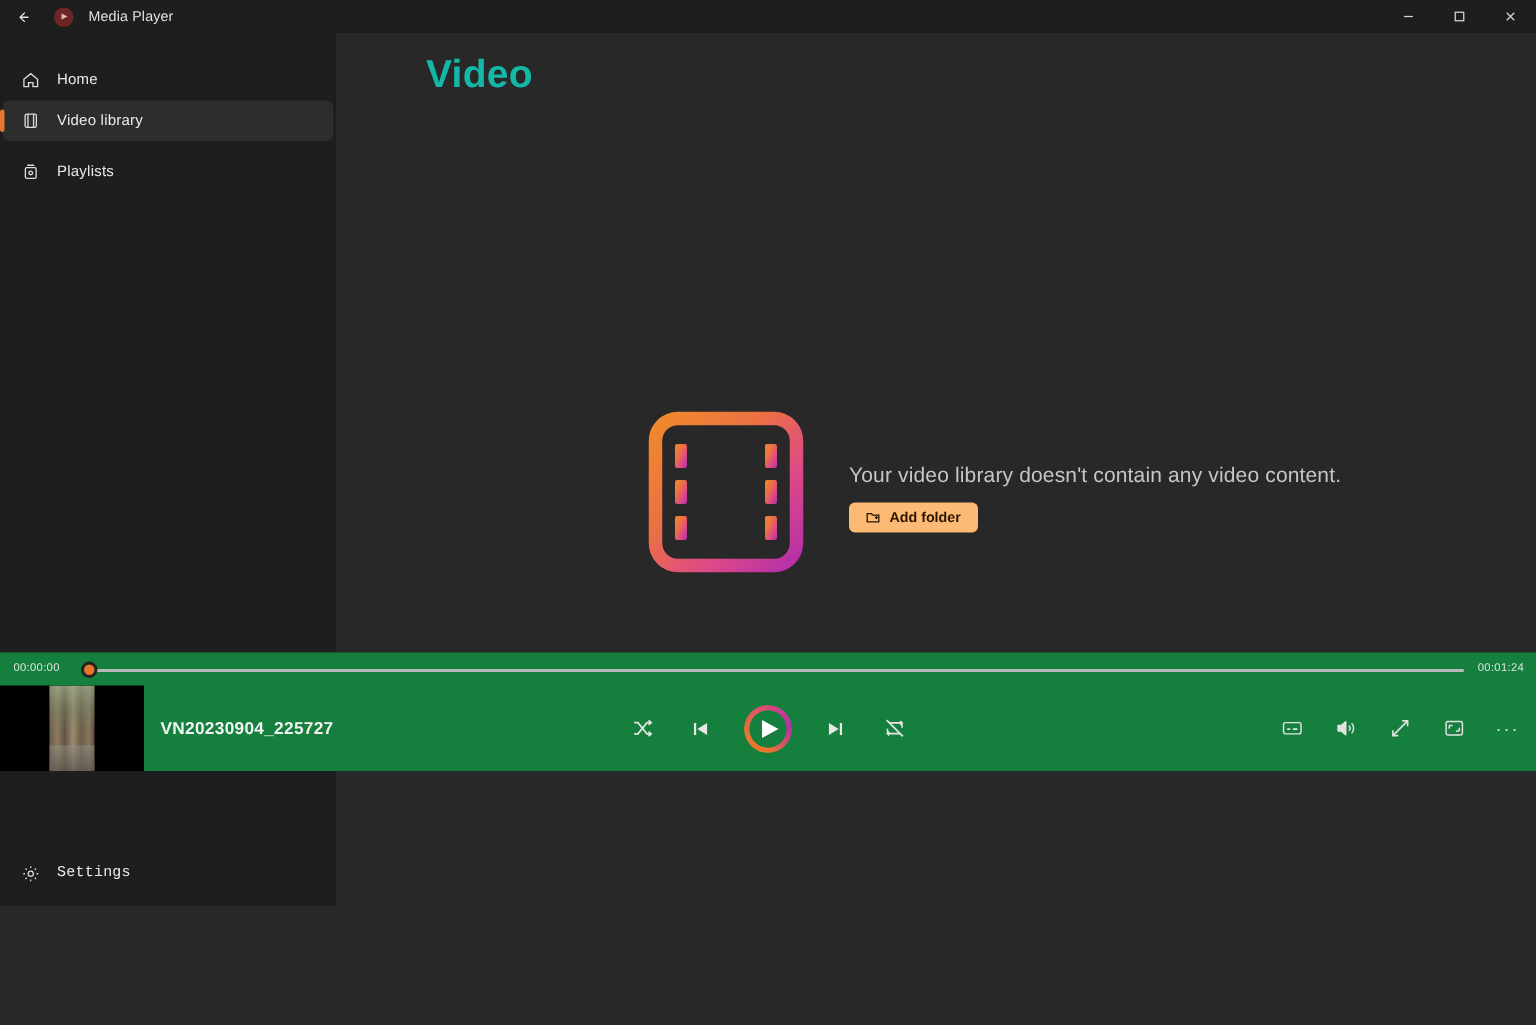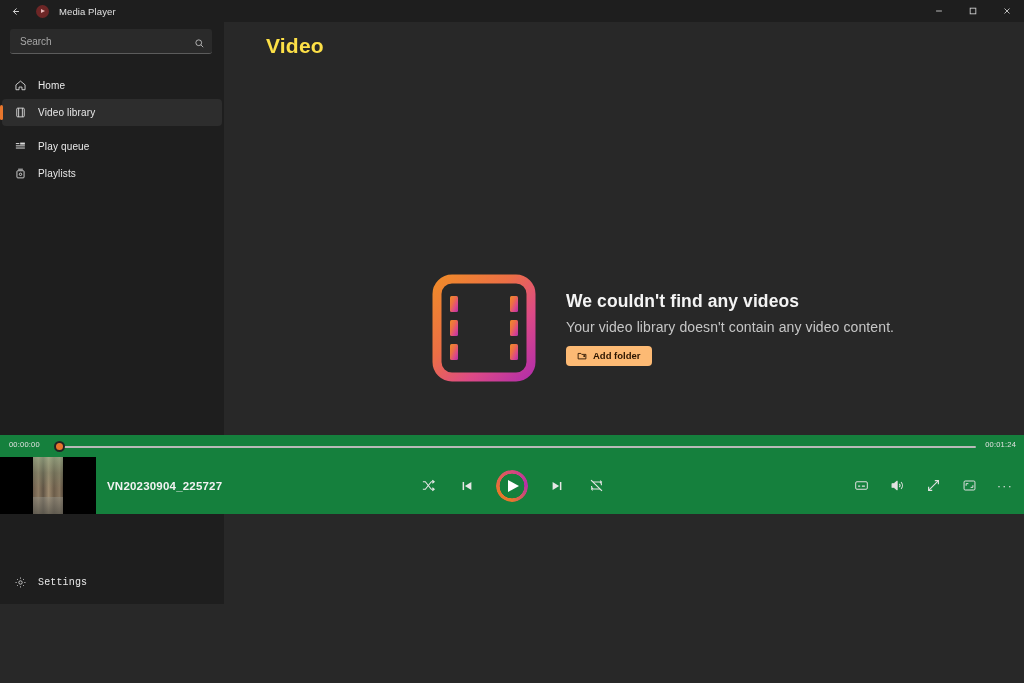--- a/index.html
+++ b/index.html
@@ -58,22 +58,22 @@
   }
   .navgap{ height:7px; }
   .settings{ position:absolute; left:0; bottom:8px; width:224px;font-family:Liberation Mono, monospace; }
 
   
   .main{
     position:absolute; left:224px; top:22px; width:800px; height:582px;
     background:#282828; overflow:hidden;
   }
   .page-title{
-    font-size:21px; font-weight:bold; color:#fde047;
-    margin:12px 0 0 42px; letter-spacing:.2px;
+    font-size:26px; font-weight:bold; color:#14b8a6;
+    margin:12px 0 0 60px; letter-spacing:.2px;
   }
   .empty{
     position:absolute; left:208px; top:252px; display:flex; align-items:center;
   }
   .film{ width:104px; height:108px; flex:none; }
   .empty-txt{ margin-left:30px; }
   .empty-h{ font-size:17.5px; font-weight:bold; color:#f4f4f4; letter-spacing:.1px; }
   .empty-p{ font-size:14px; color:#c6c6c6; margin-top:7px; letter-spacing:.1px; }
   .addbtn{
     margin-top:11px; height:20px; background:#fdba74; border:none; border-radius:4px;
@@ -168,29 +168,20 @@
     </div>
     <div class="wbtn close">
       <svg width="10" height="10" viewBox="0 0 12 12" stroke="currentColor" stroke-width="1">
           <path d="M3 3 L9 9 M9 3 L3 9"></path>
         </svg>
     </div>
   </div>
 
   <div class="sidebar">
 
-    <div class="searchwrap">
-      <input class="searchbox" type="text" placeholder="Search" style="">
-      <span class="search-icon">
-        <svg width="11" height="11" viewBox="0 0 16 16" fill="none" stroke="currentColor" stroke-width="1.15">
-          <circle cx="6.9" cy="6.9" r="4.2"></circle>
-            <path d="M10.1 10.1 L13.4 13.4"></path>
-        </svg>
-      </span>
-    </div>
 
     <div class="navlist">
 
       <div class="navitem">
         <span class="ico">
           <svg width="13" height="13" viewBox="0 0 16 16" fill="none" stroke="currentColor" stroke-width="1.1">
             <path d="M2.4 7.2 L8 2.6 L13.6 7.2 V13.2 H9.8 V9.9 H6.2 V13.2 H2.4 Z"></path>
           </svg>
         </span>
         <span class="lbl">Home</span>
@@ -202,29 +193,20 @@
           <svg width="13" height="13" viewBox="0 0 16 16" fill="none" stroke="currentColor" stroke-width="1.1">
             <rect x="3.4" y="2.6" width="9.2" height="10.8" rx="1.2"></rect>
             <path d="M5.7 2.6 V13.4 M10.3 2.6 V13.4"></path>
           </svg>
         </span>
         <span class="lbl">Video library</span>
       </div>
 
       <div class="navgap"></div>
 
-      <div class="navitem">
-        <span class="ico">
-          <svg width="13" height="13" viewBox="0 0 16 16" fill="none" stroke="currentColor" stroke-width="1.2">
-            <path d="M2.3 4.4 H6.6 M2.3 7.2 H13.4 M2.3 9.9 H13.4"></path>
-            <rect x="7.6" y="3.2" width="5.8" height="2.4" fill="currentColor" stroke="none"></rect>
-          </svg>
-        </span>
-        <span class="lbl">Play queue</span>
-      </div>
 
       <div class="navitem">
         <span class="ico">
           <svg width="13" height="13" viewBox="0 0 16 16" fill="none" stroke="currentColor" stroke-width="1.1">
             <rect x="3.6" y="4.6" width="8.8" height="8.8" rx="1.1"></rect>
             <path d="M5.1 2.7 H10.9"></path>
             <circle cx="8" cy="9" r="1.5"></circle>
           </svg>
         </span>
         <span class="lbl">Playlists</span>
@@ -264,21 +246,20 @@
         <rect x="5" y="5" width="94" height="98" rx="15" ry="15" fill="none" stroke="url(#fg)" stroke-width="9"></rect>
         <rect x="18" y="22" width="8" height="16" rx="1.5" fill="url(#fg)"></rect>
         <rect x="18" y="46" width="8" height="16" rx="1.5" fill="url(#fg)"></rect>
         <rect x="18" y="70" width="8" height="16" rx="1.5" fill="url(#fg)"></rect>
         <rect x="78" y="22" width="8" height="16" rx="1.5" fill="url(#fg)"></rect>
         <rect x="78" y="46" width="8" height="16" rx="1.5" fill="url(#fg)"></rect>
         <rect x="78" y="70" width="8" height="16" rx="1.5" fill="url(#fg)"></rect>
       </svg>
 
       <div class="empty-txt">
-        <div class="empty-h">We couldn't find any videos</div>
         <div class="empty-p">Your video library doesn't contain any video content.</div>
         <button class="addbtn">
           <span style="display:flex;">
             <svg width="10" height="10" viewBox="0 0 16 16" fill="none" stroke="#2b1500" stroke-width="1.4">
               <path d="M1.8 12.6 V3.9 H6.2 L7.6 5.4 H14.2 V12.6 Z"></path>
               <path d="M10 8.1 H13.2 M11.6 6.5 V9.7" stroke-width="1.5"></path>
             </svg>
           </span>
           <span>Add folder</span>
         </button>

